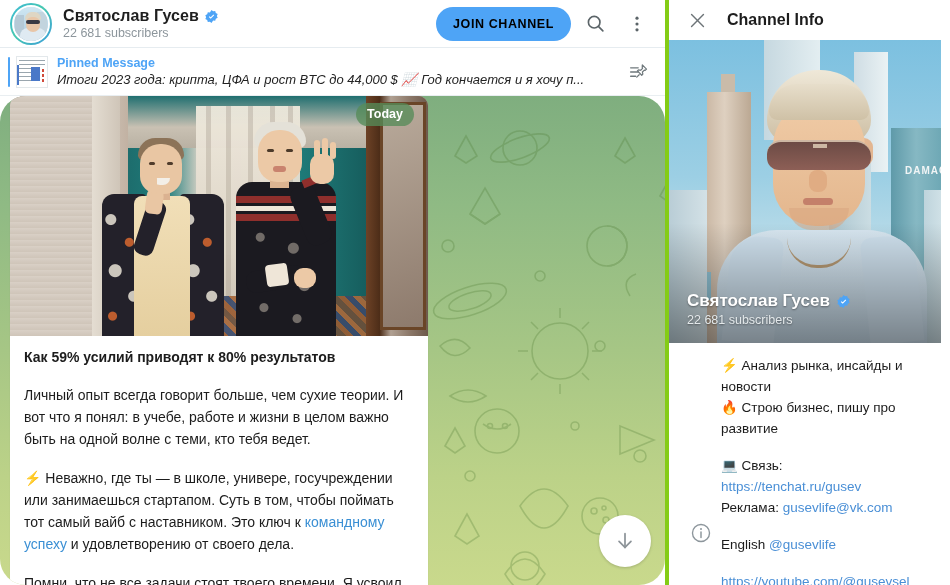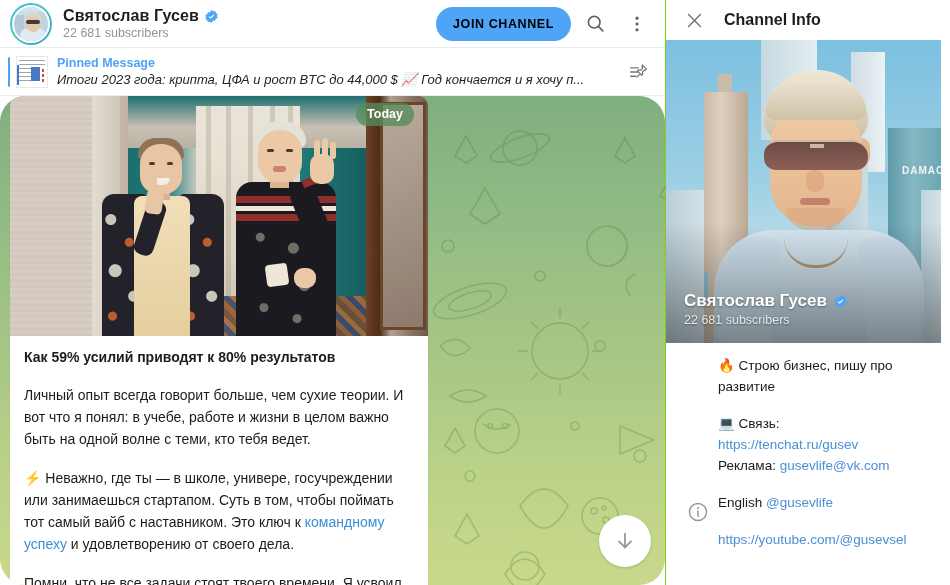--- a/index.html
+++ b/index.html
@@ -215,21 +215,21 @@
     background: #fff;
     box-shadow: 0 1px 3px rgba(0,0,0,.18);
     display: flex; align-items: center; justify-content: center;
     cursor: pointer; z-index: 12;
   }
 
   
   .info-col {
     width: 276px; height: 585px;
     background: #fff;
-    border-left: 1px solid #84cc16;
+    border-left: 4px solid #84cc16;
     position: relative;
     overflow: hidden;
   }
   .info-header {
     height: 40px; display: flex; align-items: center; padding: 0 10px;
   }
   .info-title { font-size: 16px; font-weight: bold; color: #1d1d1d; margin-left: 12px;}
 
   .info-cover {
     position: relative; width: 285px; height: 303px; overflow: hidden; background:#9cc9df;
@@ -534,20 +534,21 @@
 
     <div class="info-desc-block">
       <div class="info-icon-col">
         <svg width="22" height="22" viewBox="0 0 24 24">
           <circle cx="12" cy="12" r="9.3" fill="none" stroke="#8d969c" stroke-width="1.5"></circle>
           <circle cx="12" cy="7.6" r="1.1" fill="#8d969c"></circle>
           <line x1="12" y1="10.8" x2="12" y2="17" stroke="#8d969c" stroke-width="1.6" stroke-linecap="round"></line>
         </svg>
       </div>
       <div class="info-desc">
+        <div><span>⚡</span><span> Анализ рынка, инсайды и новости</span></div>
         <div><span>🔥</span><span> Строю бизнес, пишу про развитие</span></div>
         <div class="d-gap"></div>
         <div><span>💻</span><span> Связь:</span></div>
         <div><span class="lnk2">https://tenchat.ru/gusev</span></div>
         <div><span>Реклама: </span><span class="lnk2">gusevlife@vk.com</span></div>
         <div class="d-gap"></div>
         <div><span>English </span><span class="lnk2">@gusevlife</span></div>
         <div class="d-gap"></div>
         <div><span class="lnk2">https://youtube.com/@gusevsel</span></div>
       </div>

